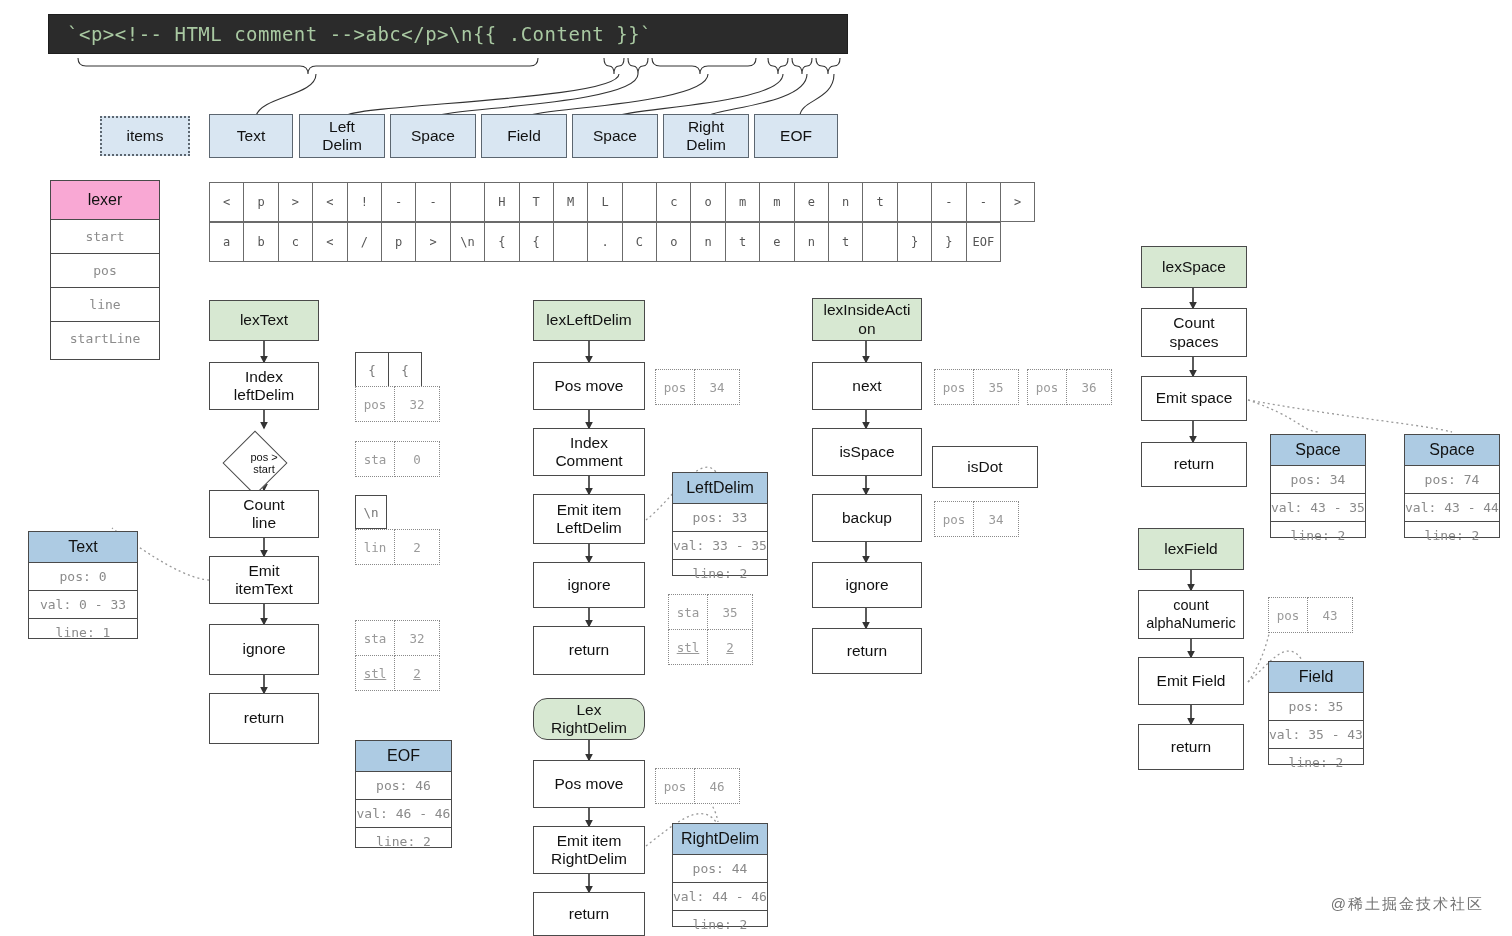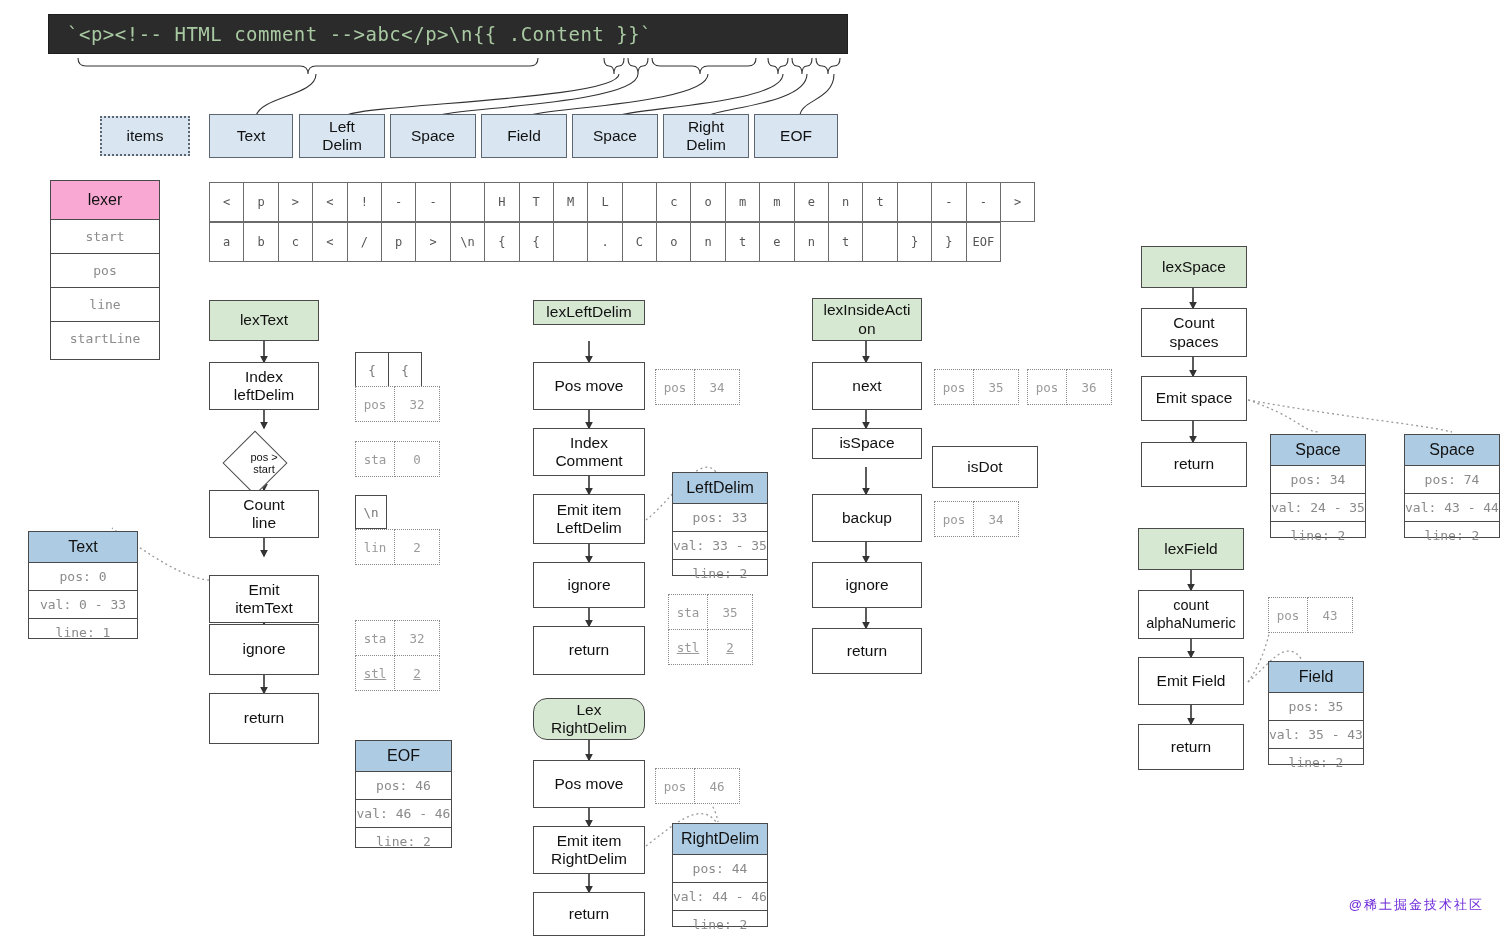--- a/index.html
+++ b/index.html
@@ -101,21 +101,21 @@
 
   
   .solidcell{
     border:1.6px solid #4a4a4a;background:#fff;
     display:flex;align-items:center;justify-content:center;
     font-family:"DejaVu Sans Mono","Liberation Mono",monospace;
     font-size:12.5px;color:#777;
   }
 
   .watermark{
-    right:28px;bottom:22px;color:#6d28d9;font-size:13px;letter-spacing:2px;margin-top:32px;
+    right:28px;bottom:22px;color:#737373;font-size:15px;letter-spacing:2px;margin-top:32px;
   }
   svg.overlay{position:absolute;left:0;top:0;width:1512px;height:936px;pointer-events:none;}
 </style>
 </head>
 <body>
 
 <div id="stage">
 
   <svg class="overlay">
     <g fill="none" stroke="#333" stroke-width="1.1">
@@ -280,21 +280,21 @@
   <div class="abs node start" style="left:209px;top:300px;width:110px;height:41px;">lexText</div>
   <div class="abs node" style="left:209px;top:362px;width:110px;height:48px;white-space:pre-line;">Index
 leftDelim</div>
 
   <div class="abs diamond" style="left:232px;top:440px;width:46px;height:46px;"></div>
   <div class="abs diamond-label" style="left:209px;top:440px;width:110px;height:46px;white-space:pre-line;">pos &gt;
 start</div>
 
   <div class="abs node" style="left:209px;top:490px;width:110px;height:48px;white-space:pre-line;">Count
 line</div>
-  <div class="abs node" style="left:209px;top:556px;width:110px;height:48px;white-space:pre-line;margin-top:19px;">Emit
+  <div class="abs node" style="left:209px;top:556px;width:110px;height:48px;white-space:pre-line;">Emit
 itemText</div>
   <div class="abs node" style="left:209px;top:624px;width:110px;height:51px;">ignore</div>
   <div class="abs node" style="left:209px;top:693px;width:110px;height:51px;">return</div>
 
   <div class="abs" style="left:355px;top:352px;display:flex;">
     <div class="solidcell" style="width:32px;height:34px;">{</div>
     <div class="solidcell" style="width:32px;height:34px;border-left:none;">{</div>
   </div>
   <div class="abs kv" style="left:355px;top:386px;">
     <div class="k">pos</div>
@@ -327,21 +327,21 @@
     <div class="crow last">line: 1</div>
   </div>
 
   <div class="abs card" style="left:355px;top:740px;width:97px;height:108px;">
     <div class="chdr">EOF</div>
     <div class="crow">pos: 46</div>
     <div class="crow">val: 46 - 46</div>
     <div class="crow last">line: 2</div>
   </div>
 
-  <div class="abs node start" style="left:533px;top:300px;width:112px;height:25px;">lexLeftDelim</div>
+  <div class="abs node start" style="left:533px;top:300px;width:112px;height:41px;">lexLeftDelim</div>
   <div class="abs node" style="left:533px;top:362px;width:112px;height:48px;">Pos move</div>
   <div class="abs node" style="left:533px;top:428px;width:112px;height:48px;white-space:pre-line;">Index
 Comment</div>
   <div class="abs node" style="left:533px;top:494px;width:112px;height:50px;white-space:pre-line;">Emit item
 LeftDelim</div>
   <div class="abs node" style="left:533px;top:562px;width:112px;height:46px;">ignore</div>
   <div class="abs node" style="left:533px;top:626px;width:112px;height:49px;">return</div>
 
   <div class="abs kv" style="left:655px;top:369px;">
     <div class="k">pos</div>
@@ -380,21 +380,21 @@
   <div class="abs card" style="left:672px;top:823px;width:96px;height:104px;">
     <div class="chdr">RightDelim</div>
     <div class="crow">pos: 44</div>
     <div class="crow">val: 44 - 46</div>
     <div class="crow last">line: 2</div>
   </div>
 
   <div class="abs node start" style="left:812px;top:298px;width:110px;height:43px;white-space:pre-line;">lexInsideActi
 on</div>
   <div class="abs node" style="left:812px;top:362px;width:110px;height:48px;">next</div>
-  <div class="abs node" style="left:812px;top:428px;width:110px;height:31px;">isSpace</div>
+  <div class="abs node" style="left:812px;top:428px;width:110px;height:48px;">isSpace</div>
   <div class="abs node" style="left:932px;top:446px;width:106px;height:42px;">isDot</div>
   <div class="abs node" style="left:812px;top:494px;width:110px;height:48px;">backup</div>
   <div class="abs node" style="left:812px;top:562px;width:110px;height:46px;">ignore</div>
   <div class="abs node" style="left:812px;top:628px;width:110px;height:46px;">return</div>
 
   <div class="abs kv" style="left:934px;top:369px;">
     <div class="k">pos</div>
     <div class="v">35</div>
   </div>
   <div class="abs kv" style="left:1027px;top:369px;">
@@ -408,21 +408,21 @@
 
   <div class="abs node start" style="left:1141px;top:246px;width:106px;height:42px;">lexSpace</div>
   <div class="abs node" style="left:1141px;top:308px;width:106px;height:49px;white-space:pre-line;">Count
 spaces</div>
   <div class="abs node" style="left:1141px;top:376px;width:106px;height:45px;">Emit space</div>
   <div class="abs node" style="left:1141px;top:442px;width:106px;height:45px;">return</div>
 
   <div class="abs card" style="left:1270px;top:434px;width:96px;height:104px;">
     <div class="chdr">Space</div>
     <div class="crow">pos: 34</div>
-    <div class="crow">val: 24 - 35</div>
+    <div class="crow">val: 43 - 35</div>
     <div class="crow last">line: 2</div>
   </div>
   <div class="abs card" style="left:1404px;top:434px;width:96px;height:104px;">
     <div class="chdr">Space</div>
     <div class="crow">pos: 74</div>
     <div class="crow">val: 43 - 44</div>
     <div class="crow last">line: 2</div>
   </div>
 
   <div class="abs node start" style="left:1138px;top:528px;width:106px;height:42px;">lexField</div>

